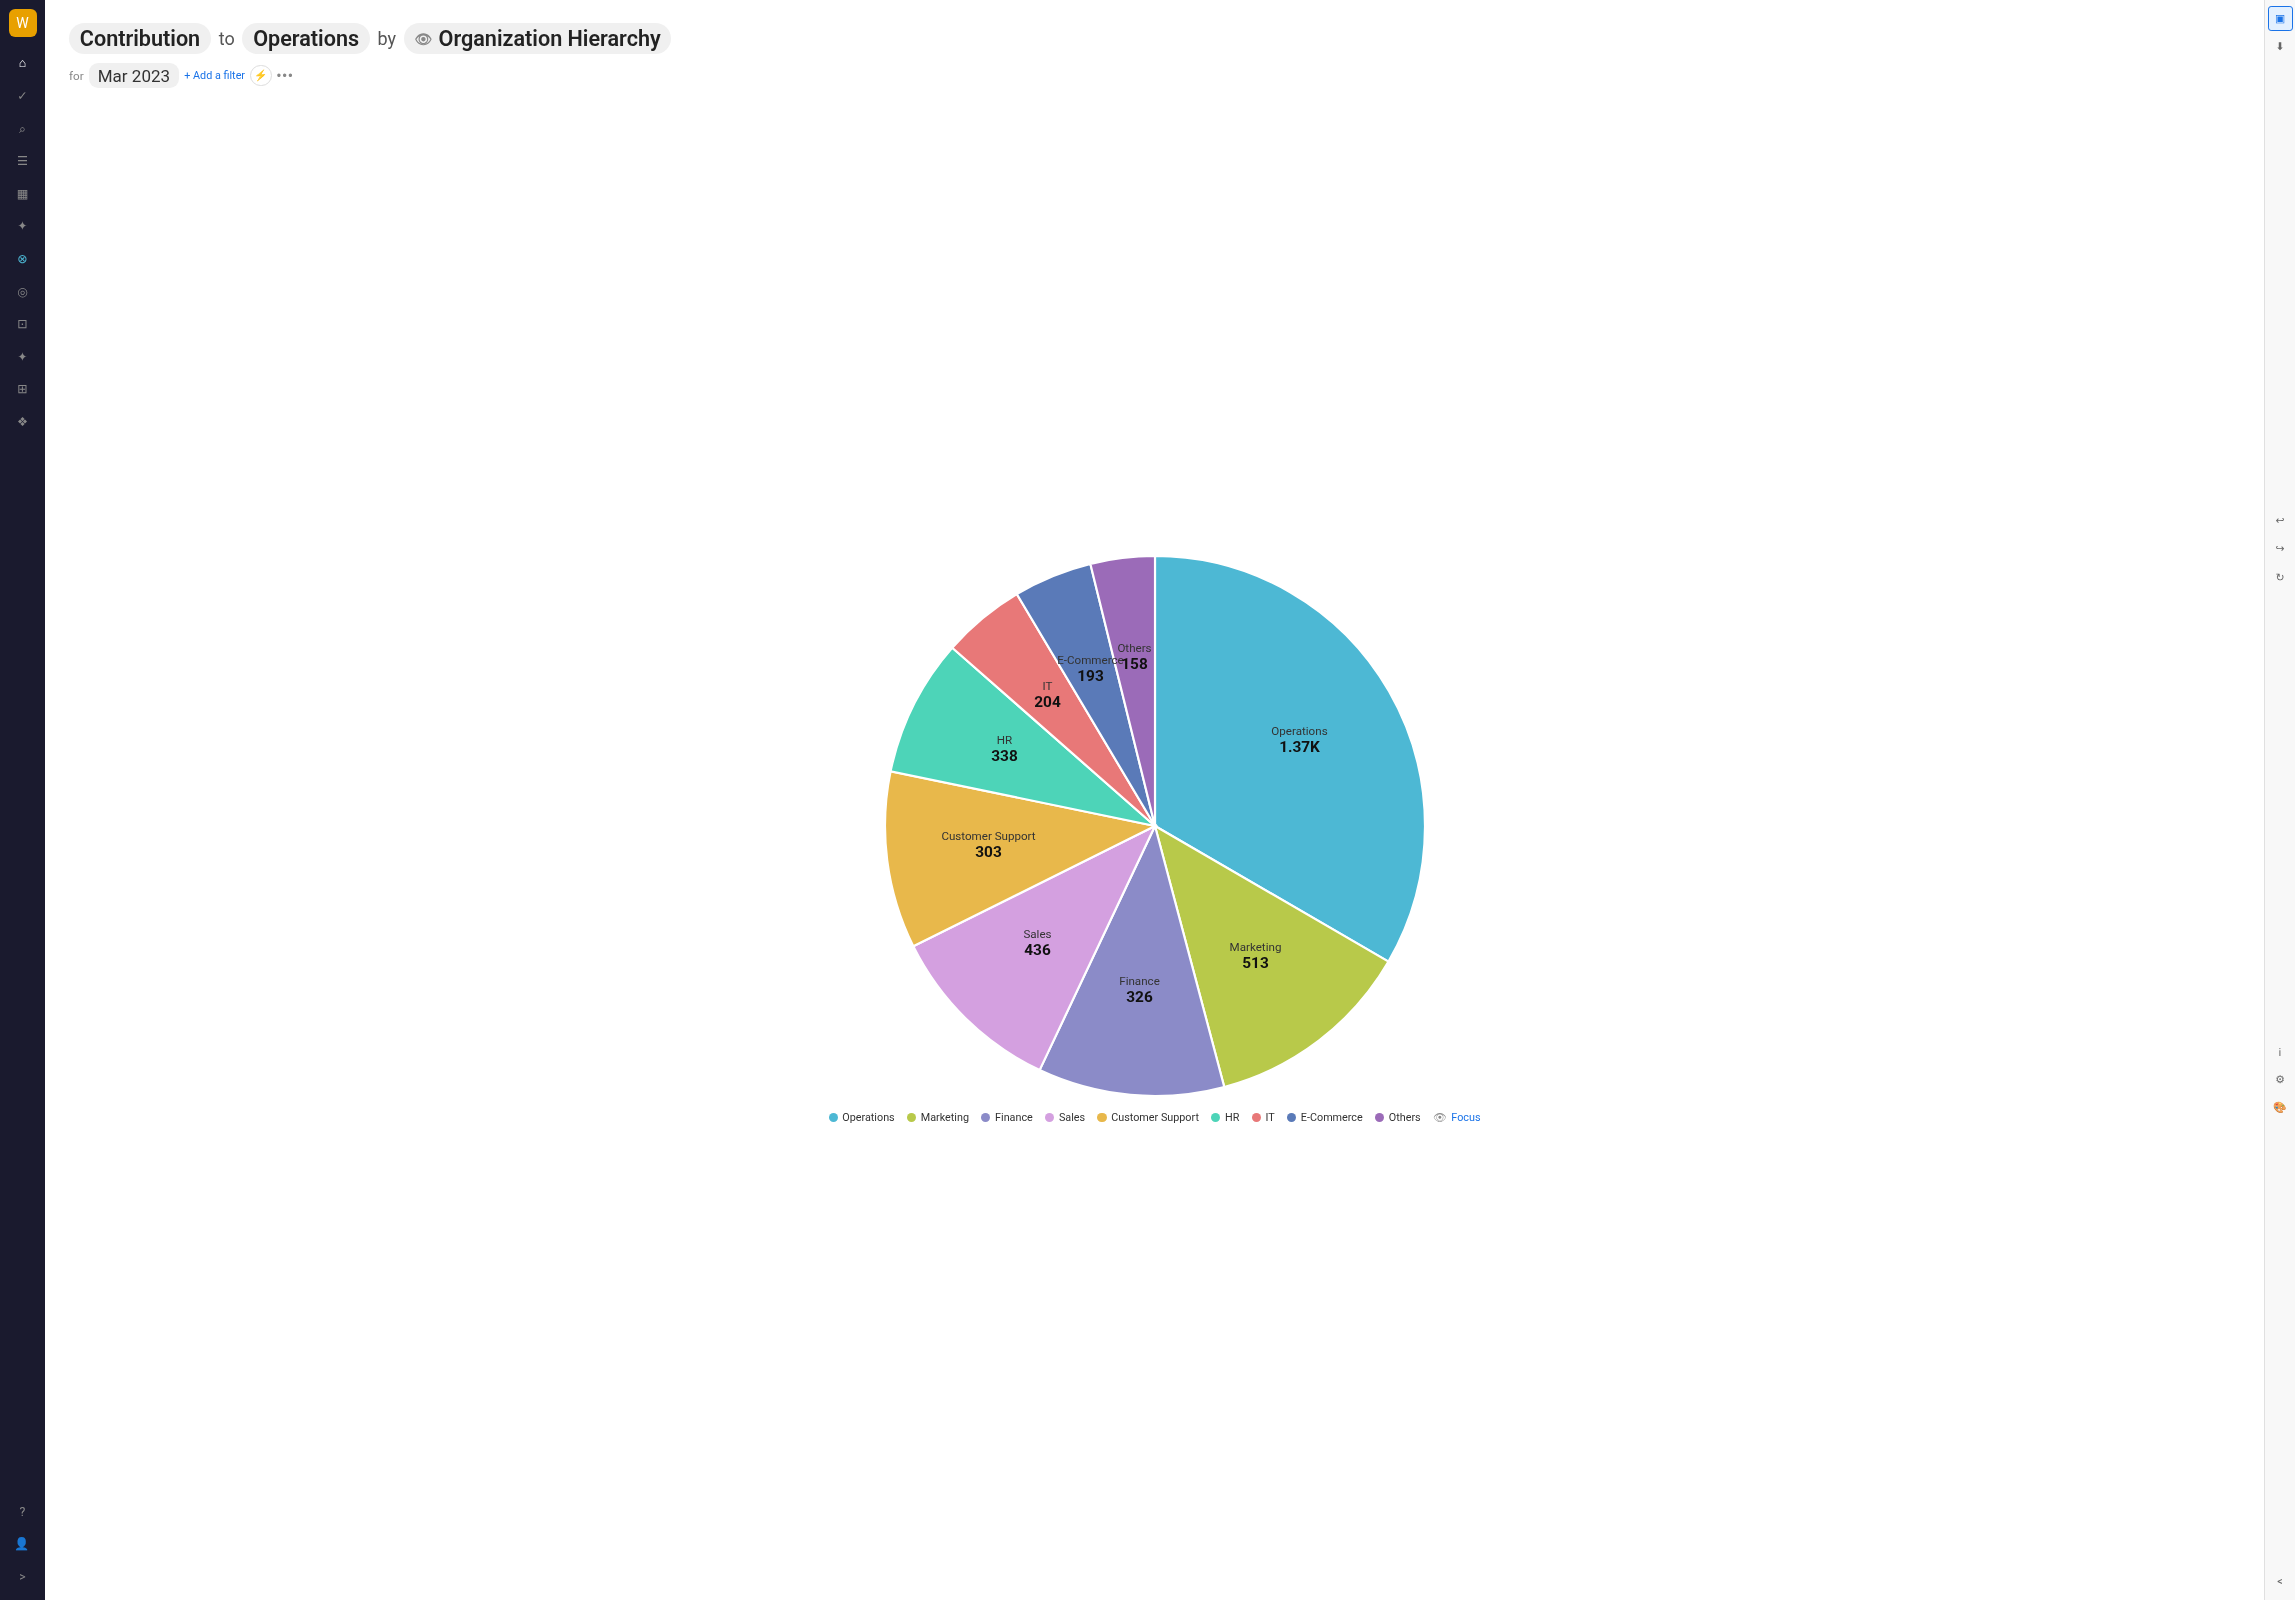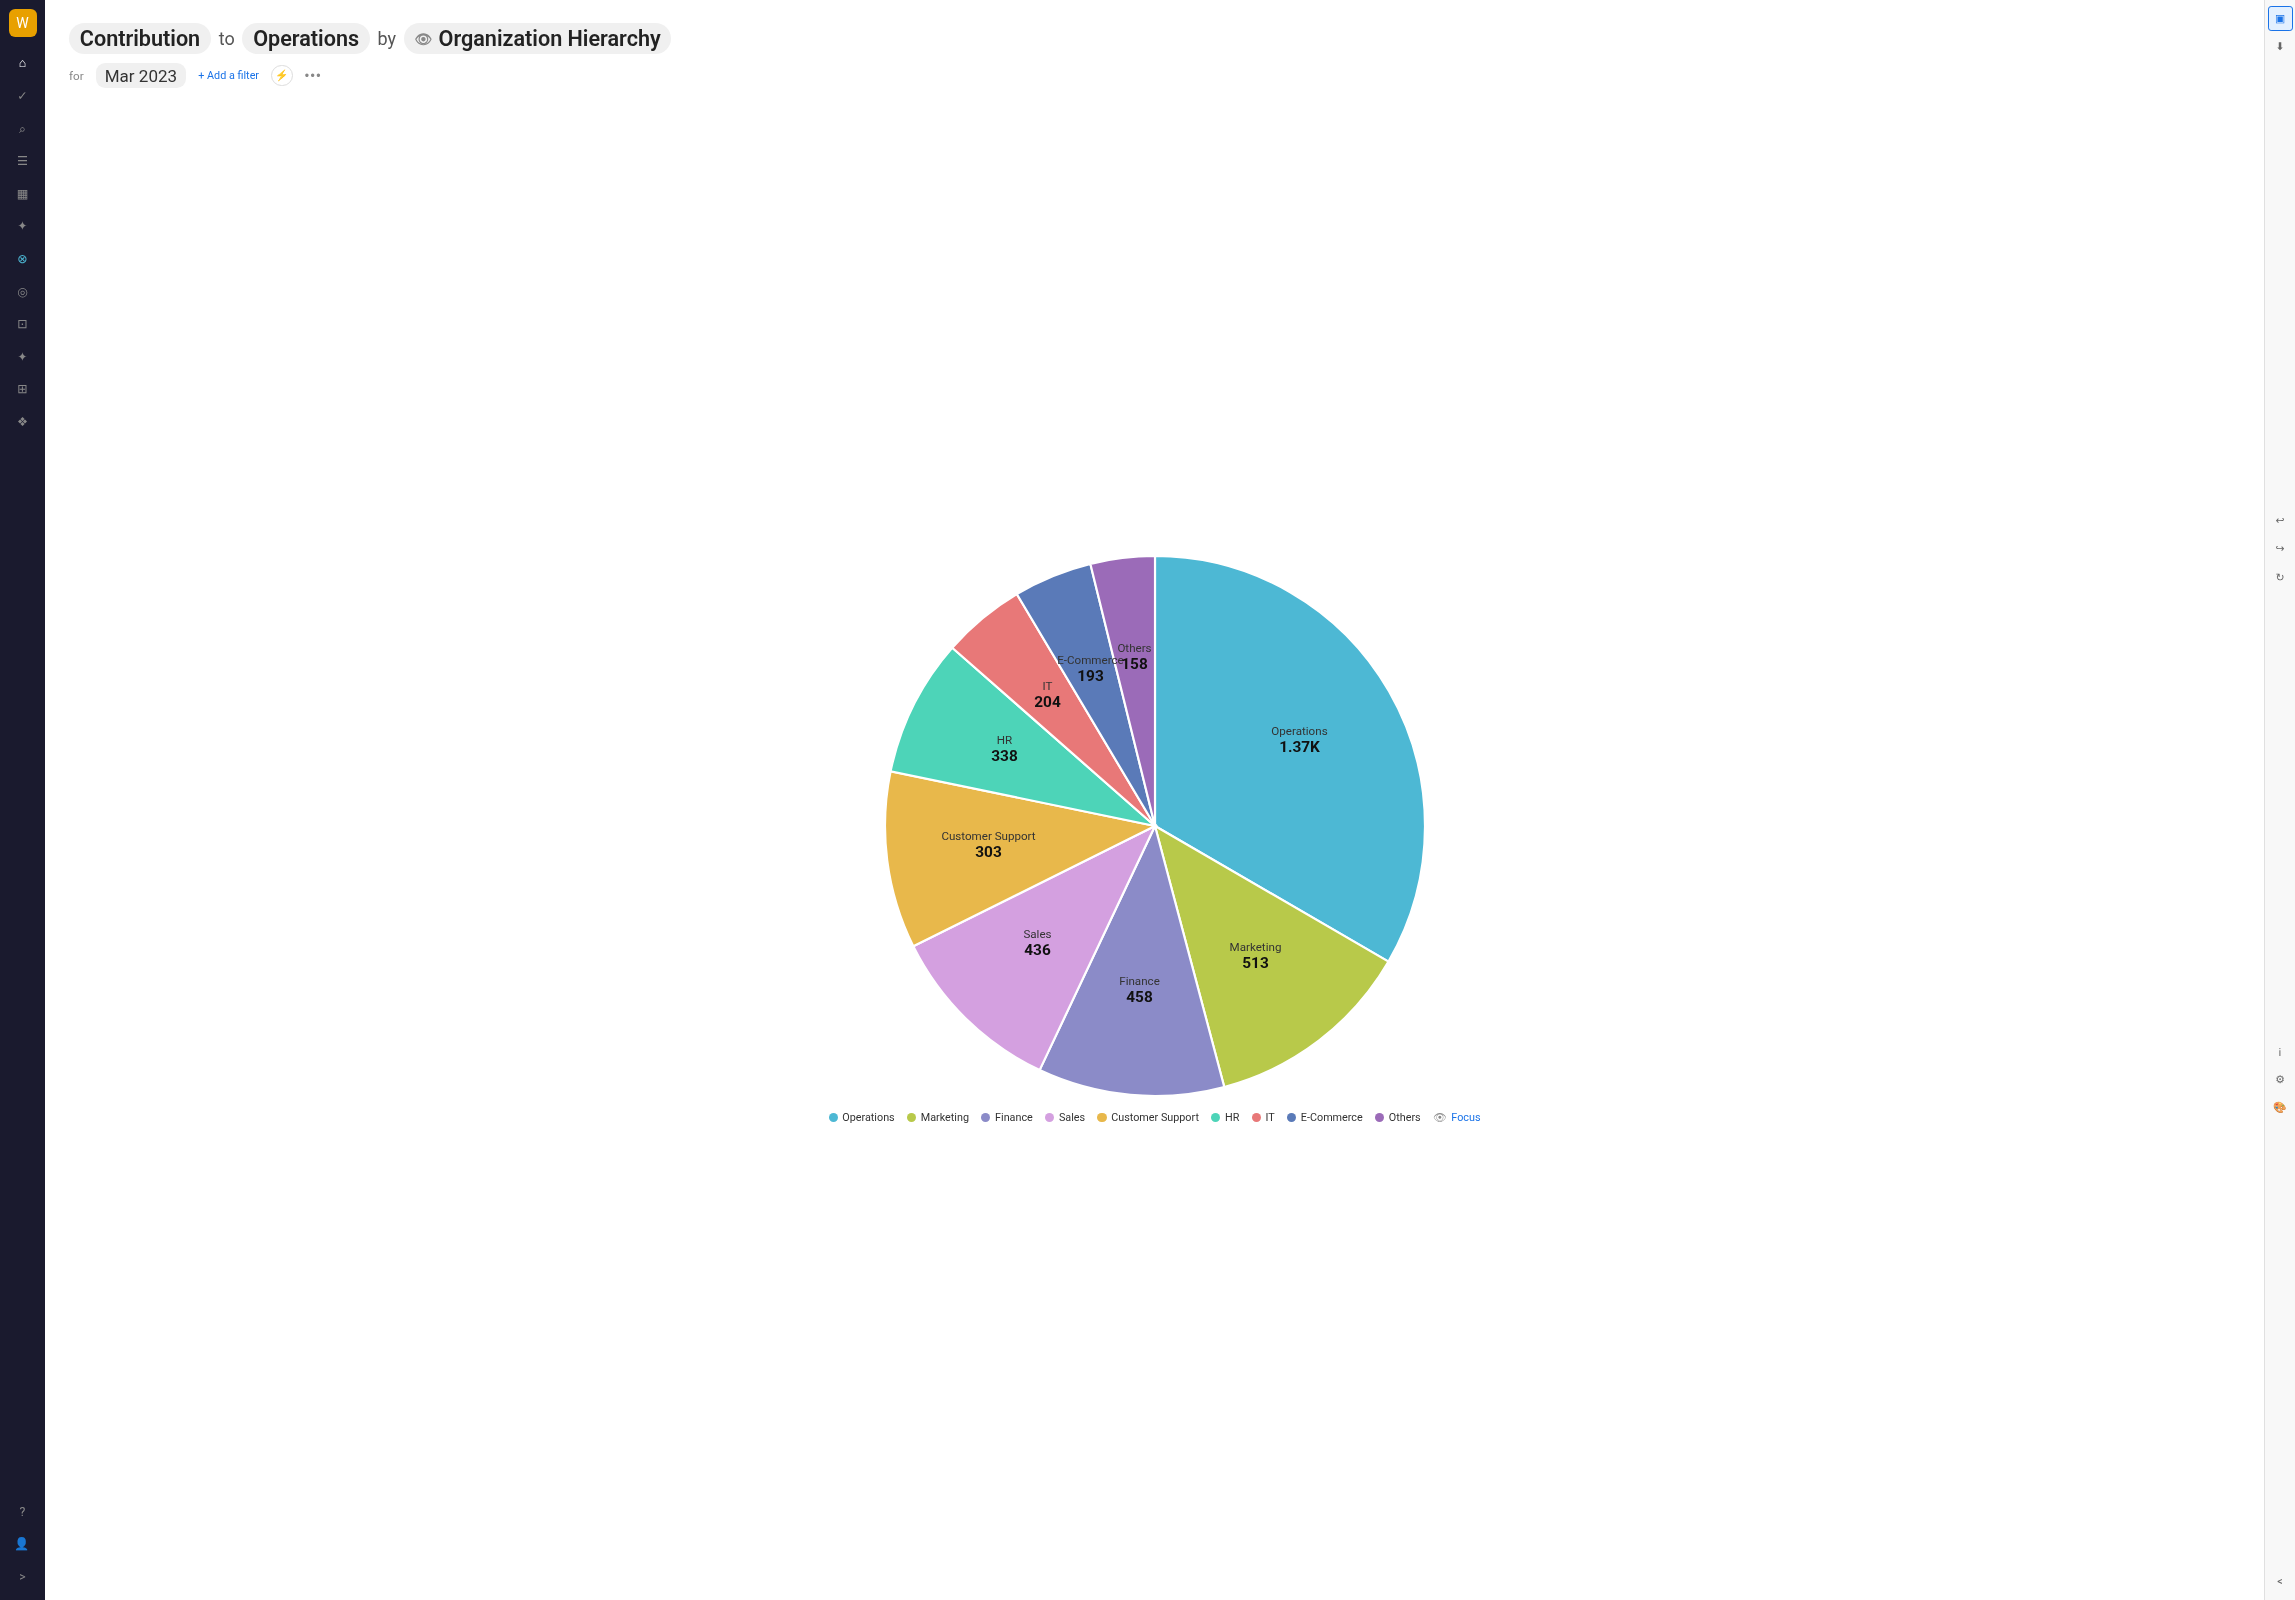--- a/index.html
+++ b/index.html
@@ -125,21 +125,21 @@
       font-weight: 600;
       color: #222;
     }
     .eye-icon {
       font-size: 14px;
       color: #888;
     }
     .filter-row {
       display: flex;
       align-items: center;
-      gap: 12px;
+      gap: 5px;
     }
     .filter-label {
       color: #888;
       font-size: 11.6px;
     }
     .filter-value {
       background: #f0f0f0;
       padding: 2.3px 9.2px;
       border-radius: 9.2px;
       font-size: 17px;
@@ -318,21 +318,21 @@
           <div class="chart-label" style="left: 361px; top: 168px; width: 108px;">
             <span class="label-name">Operations</span>
             <span class="label-value">1.37K</span>
           </div>
           <div class="chart-label" style="left: 317px; top: 384px; width: 108px;">
             <span class="label-name">Marketing</span>
             <span class="label-value">513</span>
           </div>
           <div class="chart-label" style="left: 201px; top: 418px; width: 108px;">
             <span class="label-name">Finance</span>
-            <span class="label-value">458</span>
+            <span class="label-value">326</span>
           </div>
           <div class="chart-label" style="left: 99px; top: 371px; width: 108px;">
             <span class="label-name">Sales</span>
             <span class="label-value">436</span>
           </div>
           <div class="chart-label" style="left: 50px; top: 273px; width: 108px;">
             <span class="label-name">Customer Support</span>
             <span class="label-value">303</span>
           </div>
           <div class="chart-label" style="left: 66px; top: 177px; width: 108px;">

